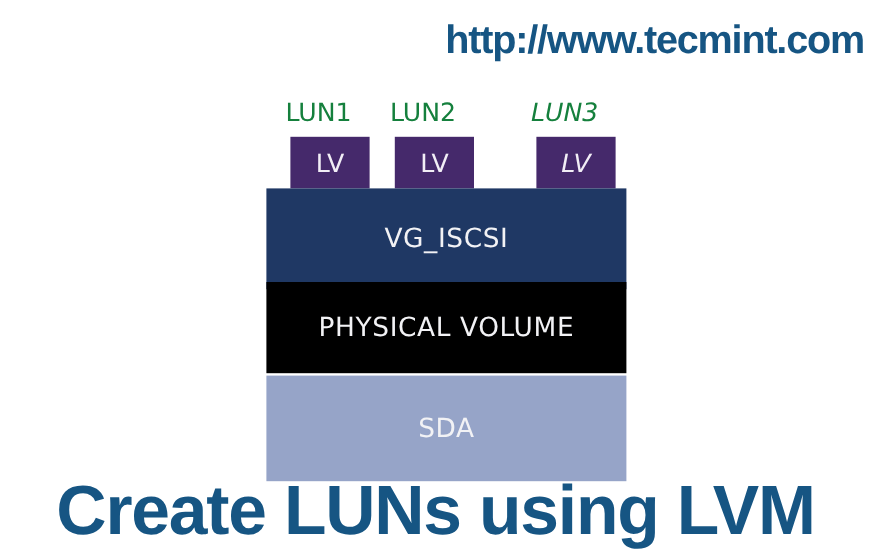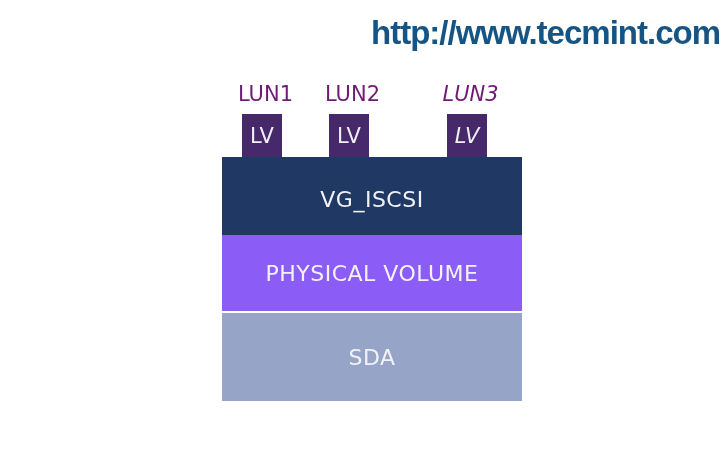--- a/index.html
+++ b/index.html
@@ -41,28 +41,28 @@
   .pillar-3 { left: 447px; font-style: italic; }
 
   .lun-label {
     position: absolute;
     top: 0;
     left: 50%;
     transform: translateX(-50%);
     font-family: "DejaVu Sans", sans-serif;
     font-size: 21px;
     line-height: 24px;
-    color: #701a75;
+    color: #15803d;
     white-space: nowrap;
   }
   .lv-box {
     position: absolute;
     top: 32px;
     left: 0;
-    width: 40px;
+    width: 66px;
     height: 43px;
     background: #45296B;
     display: flex;
     align-items: center;
     justify-content: center;
     font-family: "DejaVu Sans", sans-serif;
     font-size: 21px;
     color: #F2EEF6;
   }
 
@@ -114,18 +114,19 @@
     <div class="lv-box" style="background: rgb(69, 41, 107);">LV</div>
   </div>
 
   <div class="pillar pillar-3">
     <div class="lun-label">LUN3</div>
     <div class="lv-box" style="background: rgb(69, 41, 107);">LV</div>
   </div>
 
   <div class="layer layer-vg" style="background: rgb(31, 56, 100);">VG_ISCSI</div>
 
-  <div class="layer layer-pv" style="background: #8b5cf6;">PHYSICAL VOLUME</div>
+  <div class="layer layer-pv" style="background: #000000;">PHYSICAL VOLUME</div>
 
   <div class="layer layer-sda" style="background: rgb(150, 164, 200);">SDA</div>
 
+  <div class="main-title">Create LUNs using LVM</div>
 
 </div>
 
 </body></html>

